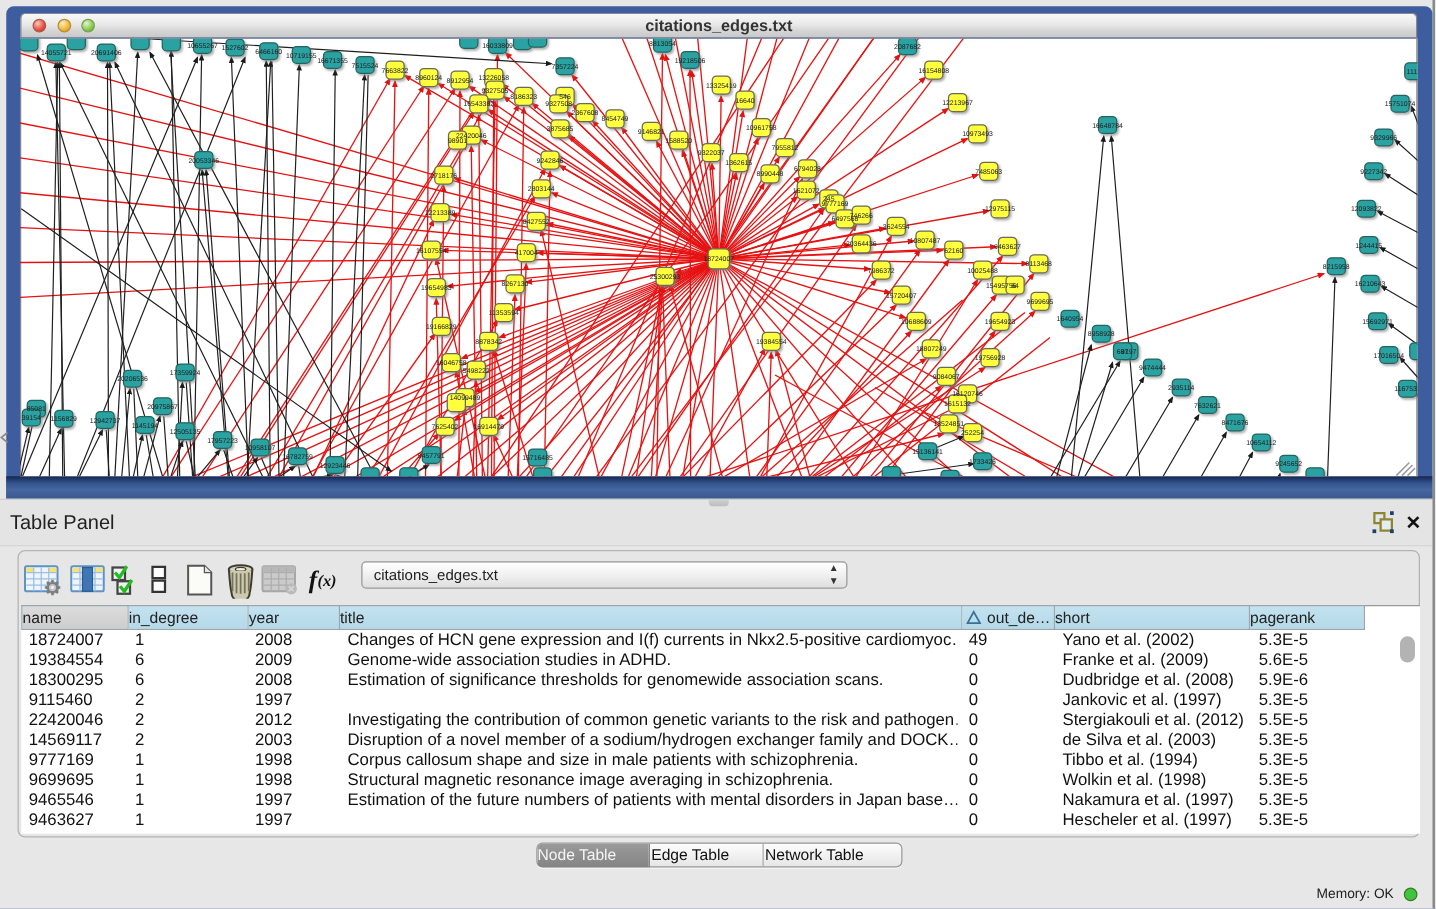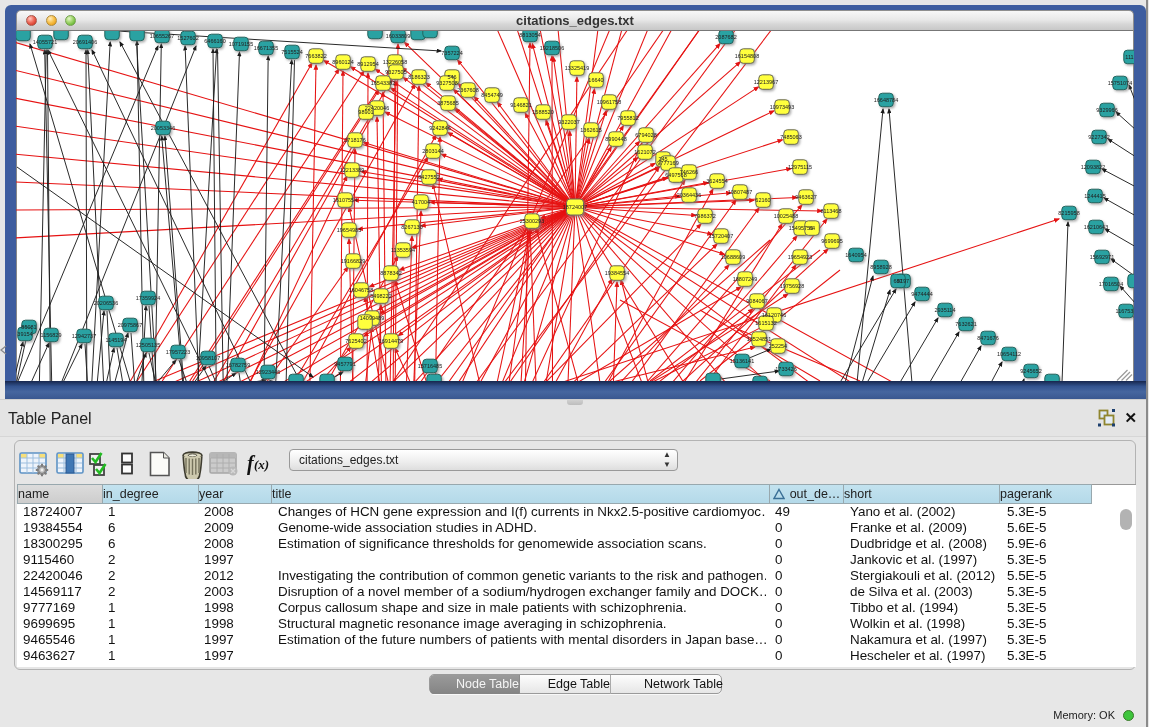--- a/index.html
+++ b/index.html
@@ -12,21 +12,21 @@
 #tp .t{position:absolute;left:8px;top:10px;font-size:16px;color:#222}
 #tpx{position:absolute;right:9px;top:9px;font-size:15px;font-weight:bold;color:#111}
 #panel{position:absolute;left:14px;top:440px;width:1122px;height:230px;background:#e6e6e6;border:1px solid #b3b3b3;border-radius:6px}
 #toolbar{position:absolute;left:14px;top:446px;width:700px;height:30px}
 #combo{position:absolute;left:289px;top:449px;width:389px;height:22px;background:linear-gradient(#ffffff,#ededed 60%,#dedede);border:1px solid #999;border-radius:4px;font-size:12px;color:#222;line-height:20px;padding-left:9px}
 #combo .ud{position:absolute;right:6px;top:0px;font-size:8px;color:#333;line-height:10px;text-align:center}
 #table{position:absolute;left:17px;top:484px;width:1119px;height:183px;background:#fff;border-top:1px solid #999}
 .th{position:absolute;top:484px;height:20px;background:linear-gradient(#c3e2ef,#b4d9e9);border:1px solid #98a8ae;border-left:none;font-size:12.5px;color:#222;text-align:left;line-height:19px}
 .tr{position:absolute;left:0;top:0;width:1119px;height:16px;font-size:13.4px;color:#111}
 .tr span{position:absolute;white-space:nowrap;line-height:16px}
-#tabs{position:absolute;left:429px;top:674px;width:293px;height:20px;border:1px solid #9a9a9a;border-radius:5px;background:linear-gradient(#fdfdfd,#e6e6e6);font-size:12.5px;line-height:19px;text-align:right;color:#111;box-shadow:0 1px 0 rgba(255,255,255,.7)}
+#tabs{position:absolute;left:429px;top:674px;width:293px;height:20px;border:1px solid #9a9a9a;border-radius:5px;background:linear-gradient(#fdfdfd,#e6e6e6);font-size:12.5px;line-height:19px;text-align:left;color:#111;box-shadow:0 1px 0 rgba(255,255,255,.7)}
 #tabs div{position:absolute;top:0;height:19px}
 #mem{position:absolute;right:34px;top:709px;font-size:11px;color:#222}
 #memdot{position:absolute;right:15px;top:710px;width:11px;height:11px;border-radius:50%;background:#3ec53c;border:1px solid #3a7a2a}
 #redge{position:absolute;left:1146px;top:0;width:2px;height:727px;background:#8a8a8a}
 </style></head>
 <body>
 <div id="win"></div>
 <div id="winband"></div>
 <div id="title">citations_edges.txt</div>
 <div class="tl" style="left:26px;background:radial-gradient(circle at 35% 30%,#ffc9c2,#ee6a5a 45%,#d8402f 75%,#b5321f);border:1px solid #a8574a"></div>

